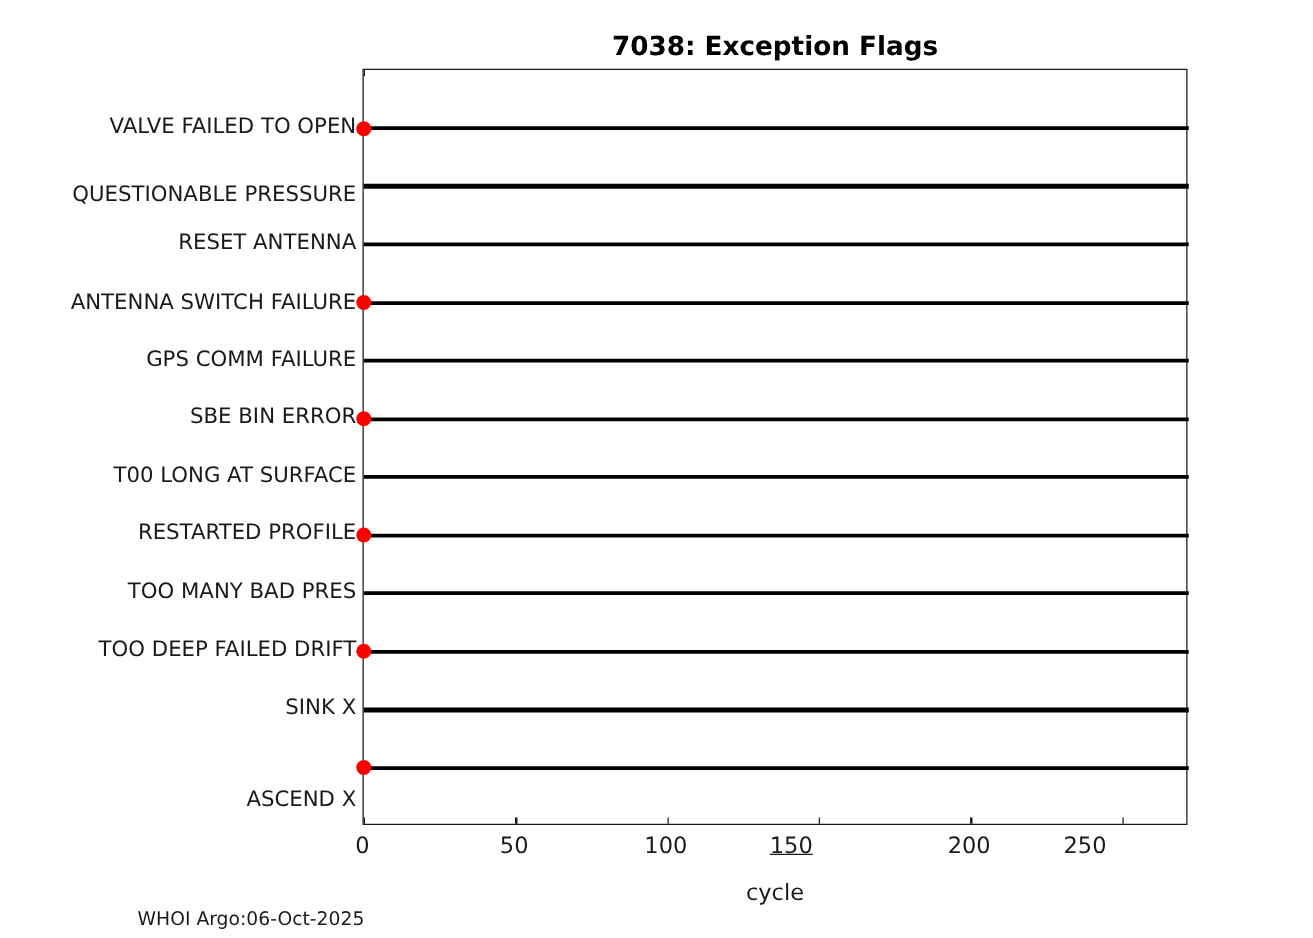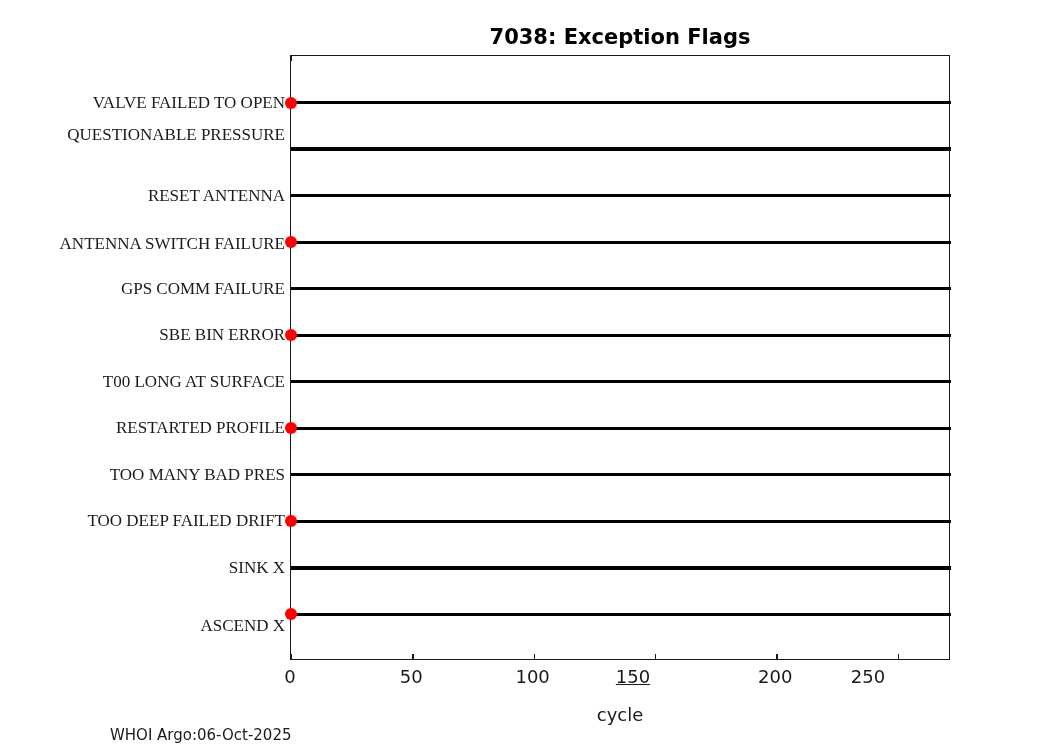--- a/index.html
+++ b/index.html
@@ -76,21 +76,20 @@
   
   .ylabel {
     position: absolute;
     right: 765px;           
     text-align: right;
     font-size: 17px;
     color: #1a1a1a;
     white-space: nowrap;
     transform: translateY(-50%);
     line-height: 1;
-    font-family: Liberation Serif, serif;
   }
 
   
   .xtick-mark {
     position: absolute;
     bottom: 0;
     width: 1.3px;
     height: 5px;
     background: #1a1a1a;
   }
@@ -134,31 +133,31 @@
 </style>
 </head>
 <body>
 
 <div id="figure">
 
   <div id="chart-title">7038: Exception Flags</div>
 
   <div id="ylabels-layer">
       <div class="ylabel" style="top: 101.538px;">VALVE FAILED TO OPEN</div>
-      <div class="ylabel" style="top: 134px;">QUESTIONABLE PRESSURE</div>
+      <div class="ylabel" style="top: 156px;">QUESTIONABLE PRESSURE</div>
       <div class="ylabel" style="top: 194.615px;">RESET ANTENNA</div>
       <div class="ylabel" style="top: 243px;">ANTENNA SWITCH FAILURE</div>
       <div class="ylabel" style="top: 287.692px;">GPS COMM FAILURE</div>
       <div class="ylabel" style="top: 334.231px;">SBE BIN ERROR</div>
       <div class="ylabel" style="top: 380.769px;">T00 LONG AT SURFACE</div>
       <div class="ylabel" style="top: 427.308px;">RESTARTED PROFILE</div>
       <div class="ylabel" style="top: 473.846px;">TOO MANY BAD PRES</div>
       <div class="ylabel" style="top: 520.385px;">TOO DEEP FAILED DRIFT</div>
       <div class="ylabel" style="top: 566.923px;">SINK X</div>
-      <div class="ylabel" style="top: 625px;">ASCEND X</div>
+      <div class="ylabel" style="top: 640px;">ASCEND X</div>
     </div>
 
   <div id="plot-area">
     <div id="series-layer">
         <div class="series-row" style="top: 46.5385px;">
           <div class="series-line" style="left: 0px; width: 660px; background: rgb(0, 0, 0);"></div>
           <div class="series-marker" style="left: 0px; background: rgb(255, 0, 0);"></div>
         </div>
         <div class="series-row" style="top: 93.0769px;">
           <div class="series-line" style="left: 0px; width: 660px; background: rgb(0, 0, 0);"></div>

